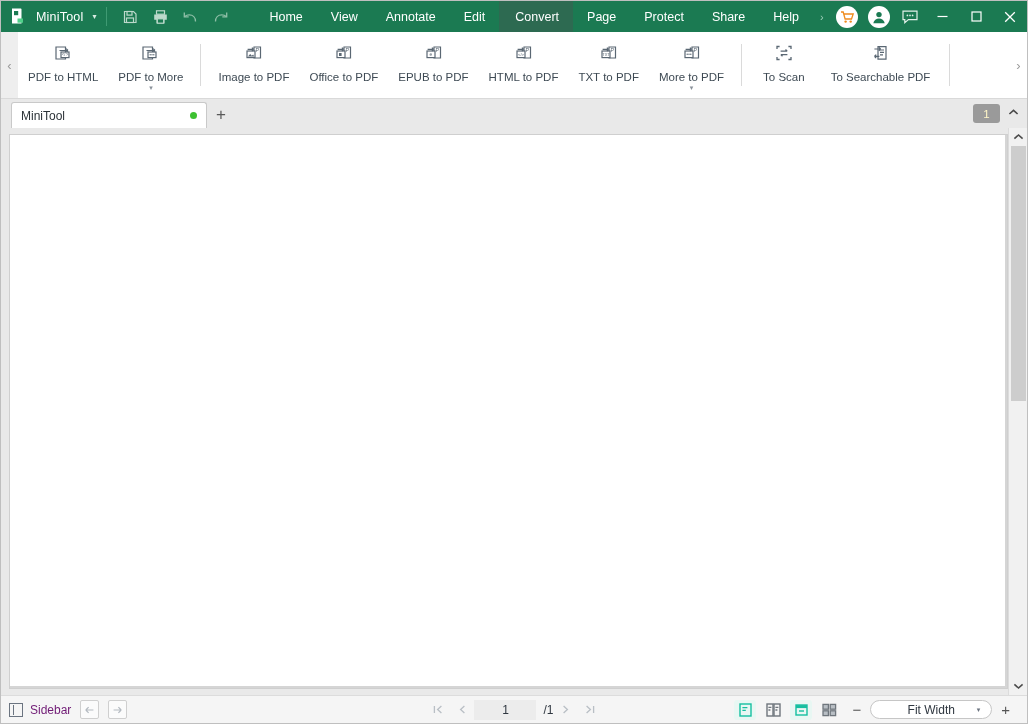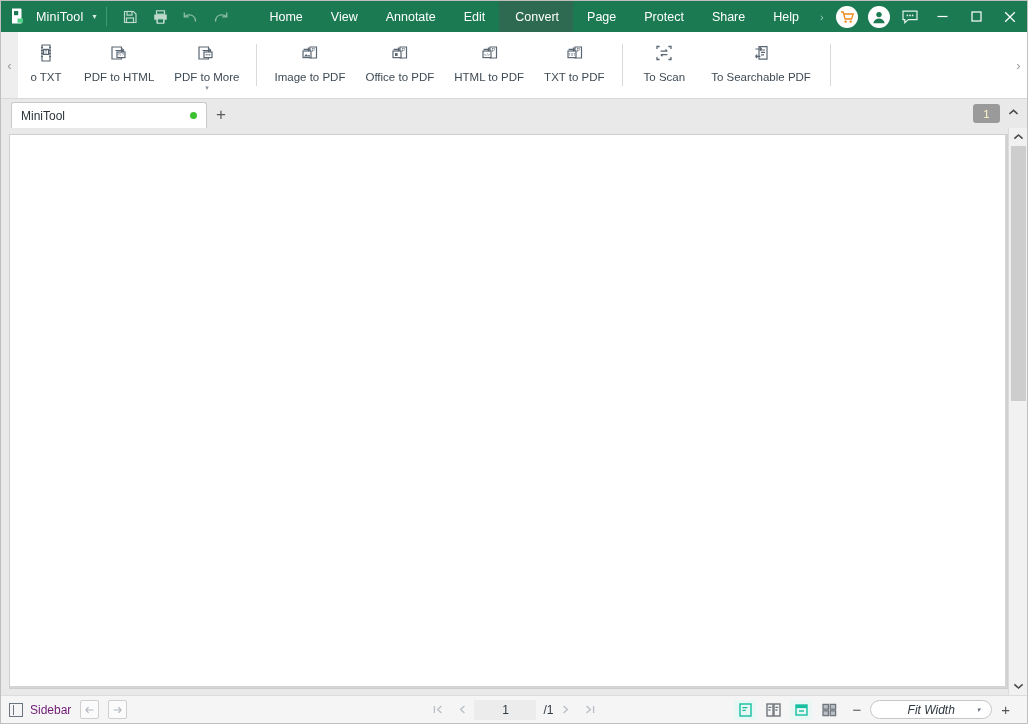--- a/index.html
+++ b/index.html
@@ -111,21 +111,21 @@
     font-size: 12px; color: #2f3740; font-family: "Liberation Sans", sans-serif;
   }
   .pg-total { font-size: 12px; color: #2f3740; margin-left: 7px; }
   .sb-right { margin-left: auto; display: flex; align-items: center; }
   .vm-btn { width: 22px; height: 20px; display: flex; align-items: center; justify-content: center;
             margin: 0 3px; border-radius: 3px; }
   .vm-btn.on { background: #e8f7f3; }
   .zoom-minus, .zoom-plus { font-size: 15px; color: #555; padding: 0 9px; display: flex; align-items: center; }
   .zoom-pill {
     width: 122px; height: 19px; border: 1px solid #c6c6c6; border-radius: 10px; background: #fff;
-    display: flex; align-items: center; justify-content: center; position: relative; font-style: italic;
+    display: flex; align-items: center; justify-content: center; position: relative;
   }
   .zoom-pill span { font-size: 12px; color: #2f3740; }
   .zoom-pill .zc { position: absolute; right: 11px; font-size: 7px; color: #6b7480; }
 </style>
 </head>
 <body>
 
 <div id="app">
 
   <div class="titlebar">
@@ -221,31 +221,20 @@
           </svg>
       </div>
     </div>
   </div>
 
   <div class="ribbon">
     <div class="scroll-arrow">‹</div>
 
     <div class="ribbon-items">
 
-      <div class="rb-item" style="width:56px;overflow:hidden;">
-        <div class="rb-ico">
-          <svg width="24" height="24" viewBox="0 0 24 24" fill="none" stroke="#5a6773" stroke-width="1.2">
-            <path d="M8 4h8v16H8z" fill="#fff"></path>
-            <path d="M7 6.5h2M7 9.5h2M7 12.5h2M7 15.5h2M15 6.5h2M15 9.5h2M15 12.5h2M15 15.5h2"></path>
-            <rect x="9.6" y="8.4" width="5" height="5" fill="#fff"></rect>
-            <text x="12.1" y="12.6" font-size="5" fill="#5a6773" stroke="none" text-anchor="middle" font-family="Liberation Sans">T</text>
-          </svg>
-        </div>
-        <div class="rb-label">o TXT</div>
-      </div>
 
       <div class="rb-item" style="padding:8px 10px 0;">
         <div class="rb-ico">
           <svg width="25" height="24" viewBox="0 0 25 24" fill="none" stroke="#5a6773" stroke-width="1.2">
             <path d="M5 6h9.5v12H5z"></path>
             <path d="M8.5 9.5h8.5M17 9.5l-1.8-1.8M17 9.5l-1.8 1.8"></path>
             <rect x="10" y="11" width="8" height="5.6" fill="#fff"></rect>
             <text x="14" y="15.3" font-size="4.6" fill="#5a6773" stroke="none" text-anchor="middle" font-family="Liberation Sans">&lt;/&gt;</text>
           </svg>
         </div>
@@ -288,20 +277,32 @@
             <path d="M13 6h6.5v11H13z"></path>
             <text x="16.2" y="11" font-size="5.4" fill="#5a6773" stroke="none" text-anchor="middle" font-family="Liberation Sans">P</text>
             <rect x="6" y="10" width="8" height="6.6" fill="#fff"></rect>
             <rect x="8" y="12" width="2.6" height="3" fill="#5a6773" stroke="none"></rect>
             <path d="M6.6 8.3h6M12.6 8.3l-1.7-1.7M12.6 8.3l-1.7 1.7"></path>
           </svg>
         </div>
         <div class="rb-label">Office to PDF</div>
       </div>
 
+      <div class="rb-item" style="padding:8px 10px 0;">
+        <div class="rb-ico">
+          <svg width="25" height="24" viewBox="0 0 25 24" fill="none" stroke="#5a6773" stroke-width="1.2">
+            <path d="M13 6h6.5v11H13z"></path>
+            <text x="16.2" y="11" font-size="5.4" fill="#5a6773" stroke="none" text-anchor="middle" font-family="Liberation Sans">P</text>
+            <rect x="6" y="10" width="8" height="6.6" fill="#fff"></rect>
+            <text x="10" y="15.2" font-size="5" fill="#5a6773" stroke="none" text-anchor="middle" font-family="Liberation Sans">e</text>
+            <path d="M6.6 8.3h6M12.6 8.3l-1.7-1.7M12.6 8.3l-1.7 1.7"></path>
+          </svg>
+        </div>
+        <div class="rb-label">EPUB to PDF</div>
+      </div>
 
       <div class="rb-item" style="padding:8px 10px 0;">
         <div class="rb-ico">
           <svg width="25" height="24" viewBox="0 0 25 24" fill="none" stroke="#5a6773" stroke-width="1.2">
             <path d="M13 6h6.5v11H13z"></path>
             <text x="16.2" y="11" font-size="5.4" fill="#5a6773" stroke="none" text-anchor="middle" font-family="Liberation Sans">P</text>
             <rect x="6" y="10" width="8" height="6.6" fill="#fff"></rect>
             <text x="10" y="15" font-size="4.2" fill="#5a6773" stroke="none" text-anchor="middle" font-family="Liberation Sans">&lt;/&gt;</text>
             <path d="M6.6 8.3h6M12.6 8.3l-1.7-1.7M12.6 8.3l-1.7 1.7"></path>
           </svg>
@@ -315,20 +316,35 @@
             <path d="M13 6h6.5v11H13z"></path>
             <text x="16.2" y="11" font-size="5.4" fill="#5a6773" stroke="none" text-anchor="middle" font-family="Liberation Sans">P</text>
             <rect x="6" y="10" width="8" height="6.6" fill="#fff"></rect>
             <text x="10" y="15" font-size="4" fill="#5a6773" stroke="none" text-anchor="middle" font-family="Liberation Sans">TXT</text>
             <path d="M6.6 8.3h6M12.6 8.3l-1.7-1.7M12.6 8.3l-1.7 1.7"></path>
           </svg>
         </div>
         <div class="rb-label">TXT to PDF</div>
       </div>
 
+      <div class="rb-item" style="padding:8px 10px 0;">
+        <div class="rb-ico">
+          <svg width="25" height="24" viewBox="0 0 25 24" fill="none" stroke="#5a6773" stroke-width="1.2">
+            <path d="M13 6h6.5v11H13z"></path>
+            <text x="16.2" y="11" font-size="5.4" fill="#5a6773" stroke="none" text-anchor="middle" font-family="Liberation Sans">P</text>
+            <rect x="6" y="10" width="8" height="6.6" fill="#fff"></rect>
+            <circle cx="8.2" cy="13.3" r=".7" fill="#5a6773" stroke="none"></circle>
+            <circle cx="10" cy="13.3" r=".7" fill="#5a6773" stroke="none"></circle>
+            <circle cx="11.8" cy="13.3" r=".7" fill="#5a6773" stroke="none"></circle>
+            <path d="M6.6 8.3h6M12.6 8.3l-1.7-1.7M12.6 8.3l-1.7 1.7"></path>
+          </svg>
+        </div>
+        <div class="rb-label">More to PDF</div>
+        <div class="rb-caret">▾</div>
+      </div>
 
       <div class="rb-sep"></div>
 
       <div class="rb-item" style="padding:8px 14px 0;">
         <div class="rb-ico">
           <svg width="24" height="24" viewBox="0 0 24 24" fill="none" stroke="#5a6773" stroke-width="1.3">
             <path d="M5 8V5.5h2.6M19 8V5.5h-2.6M5 16v2.5h2.6M19 16v2.5h-2.6"></path>
             <path d="M8.6 10.2h6.6M15.2 10.2l-1.7-1.7M8.8 13.6h6.6M8.8 13.6l1.7 1.7"></path>
           </svg>
         </div>

